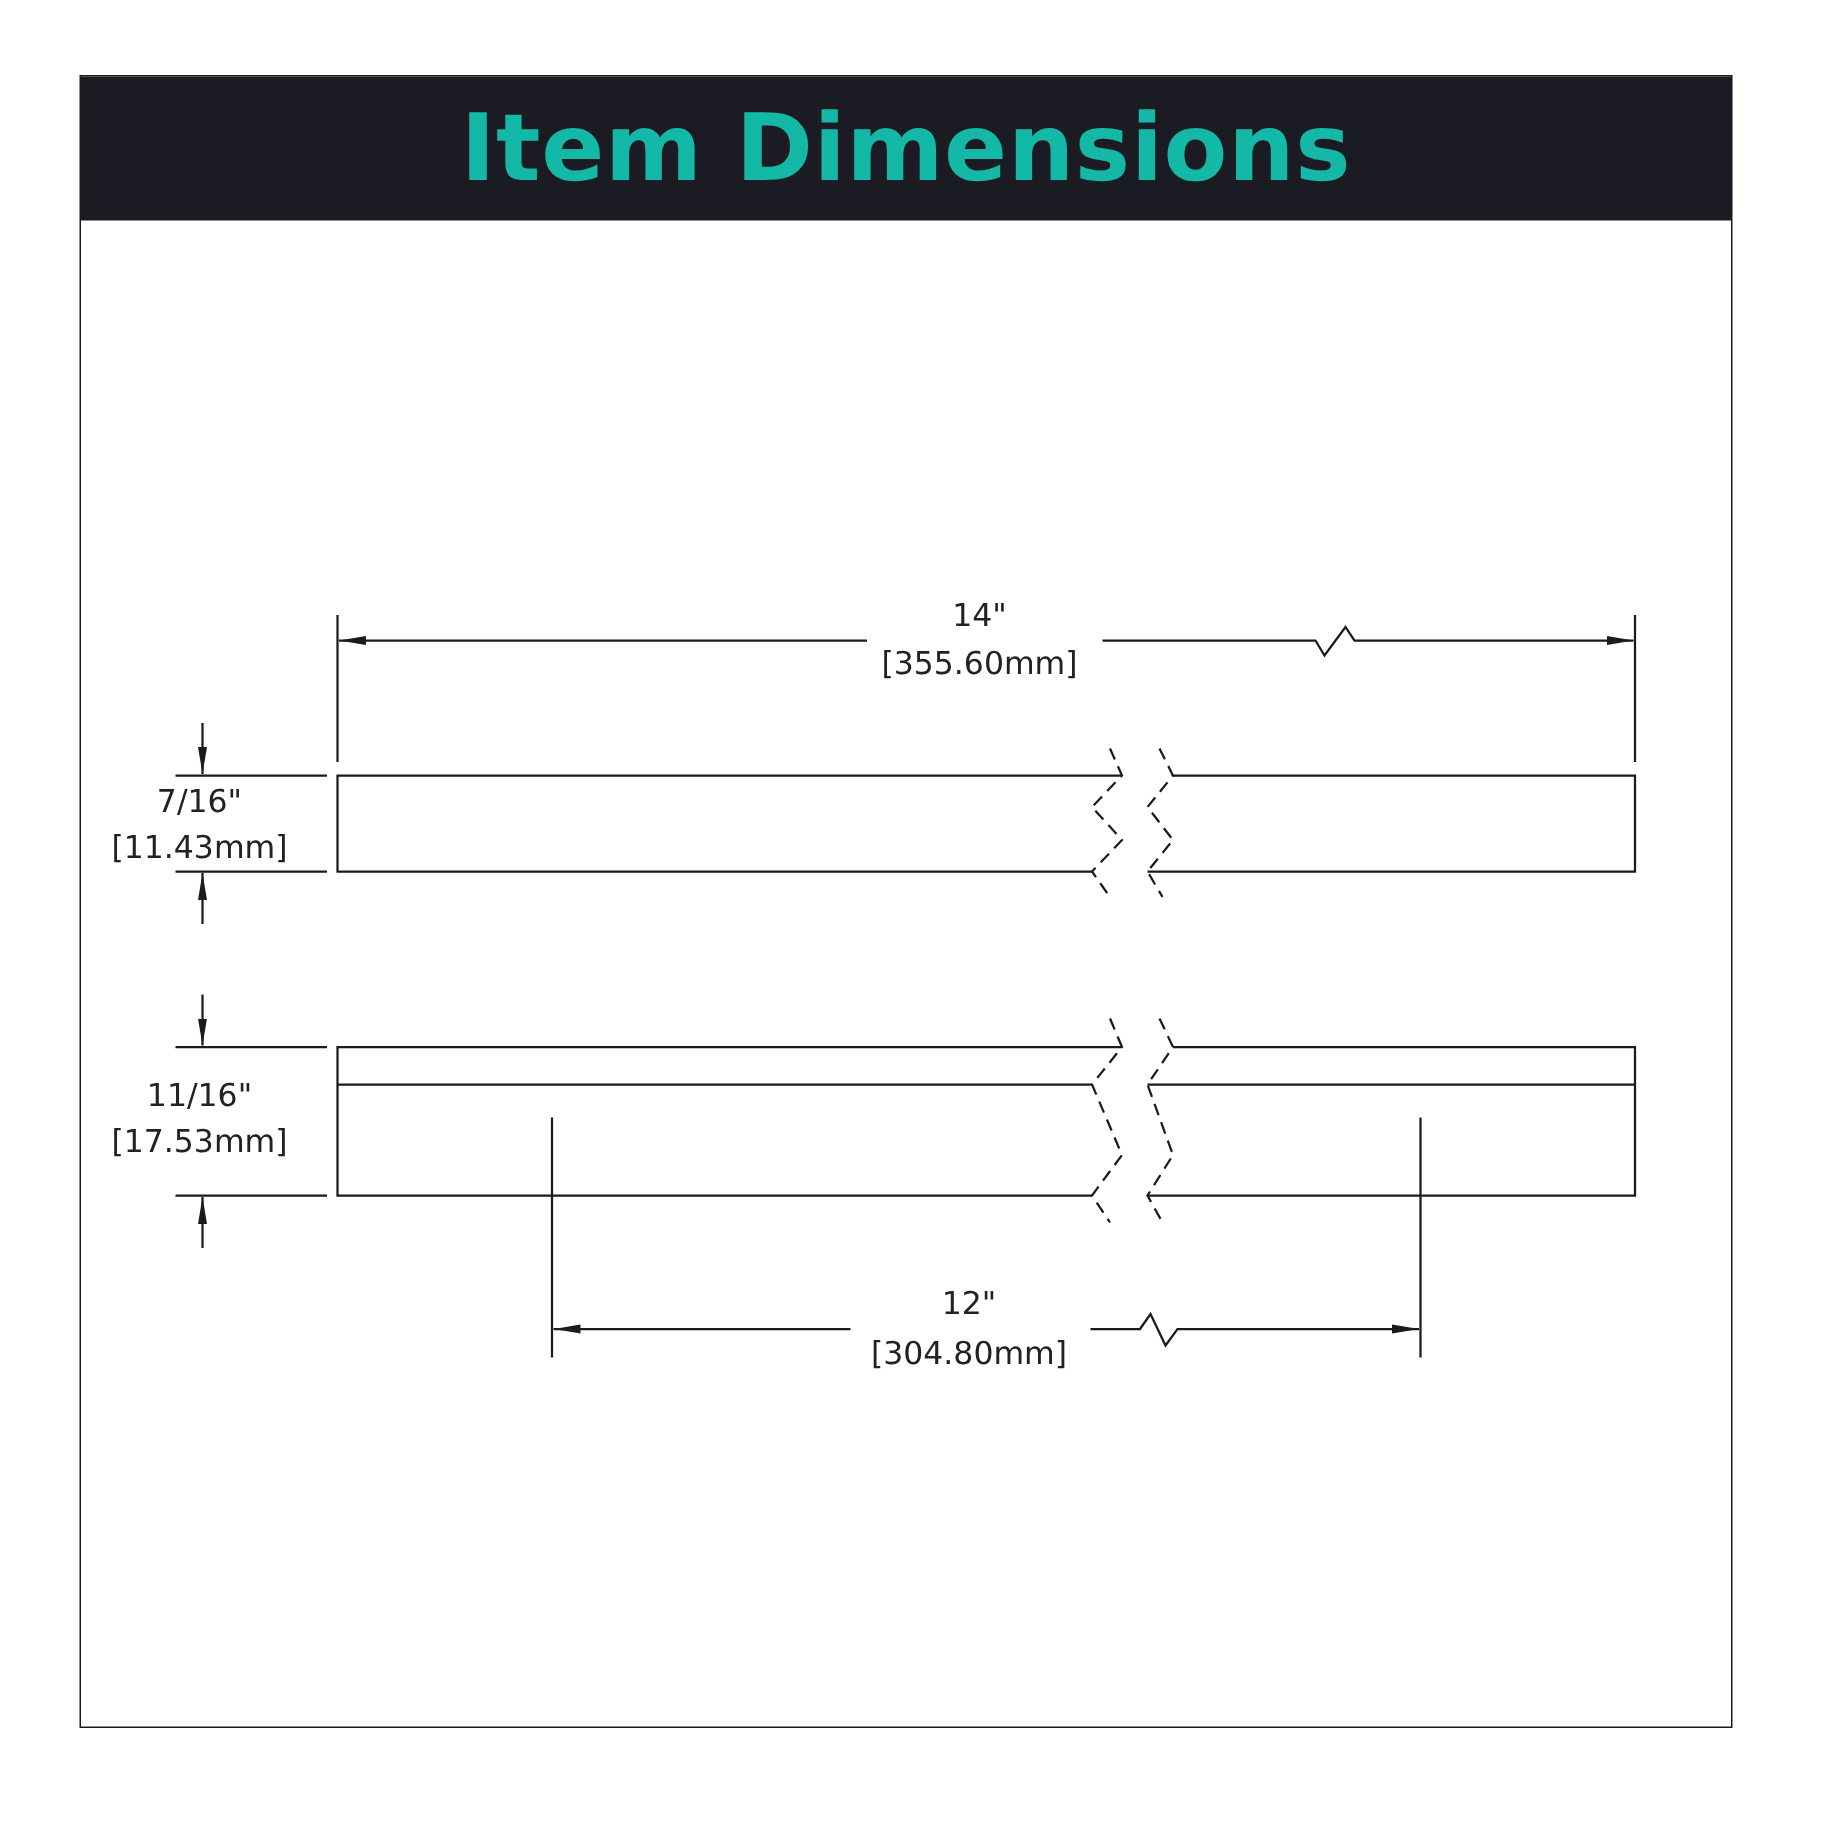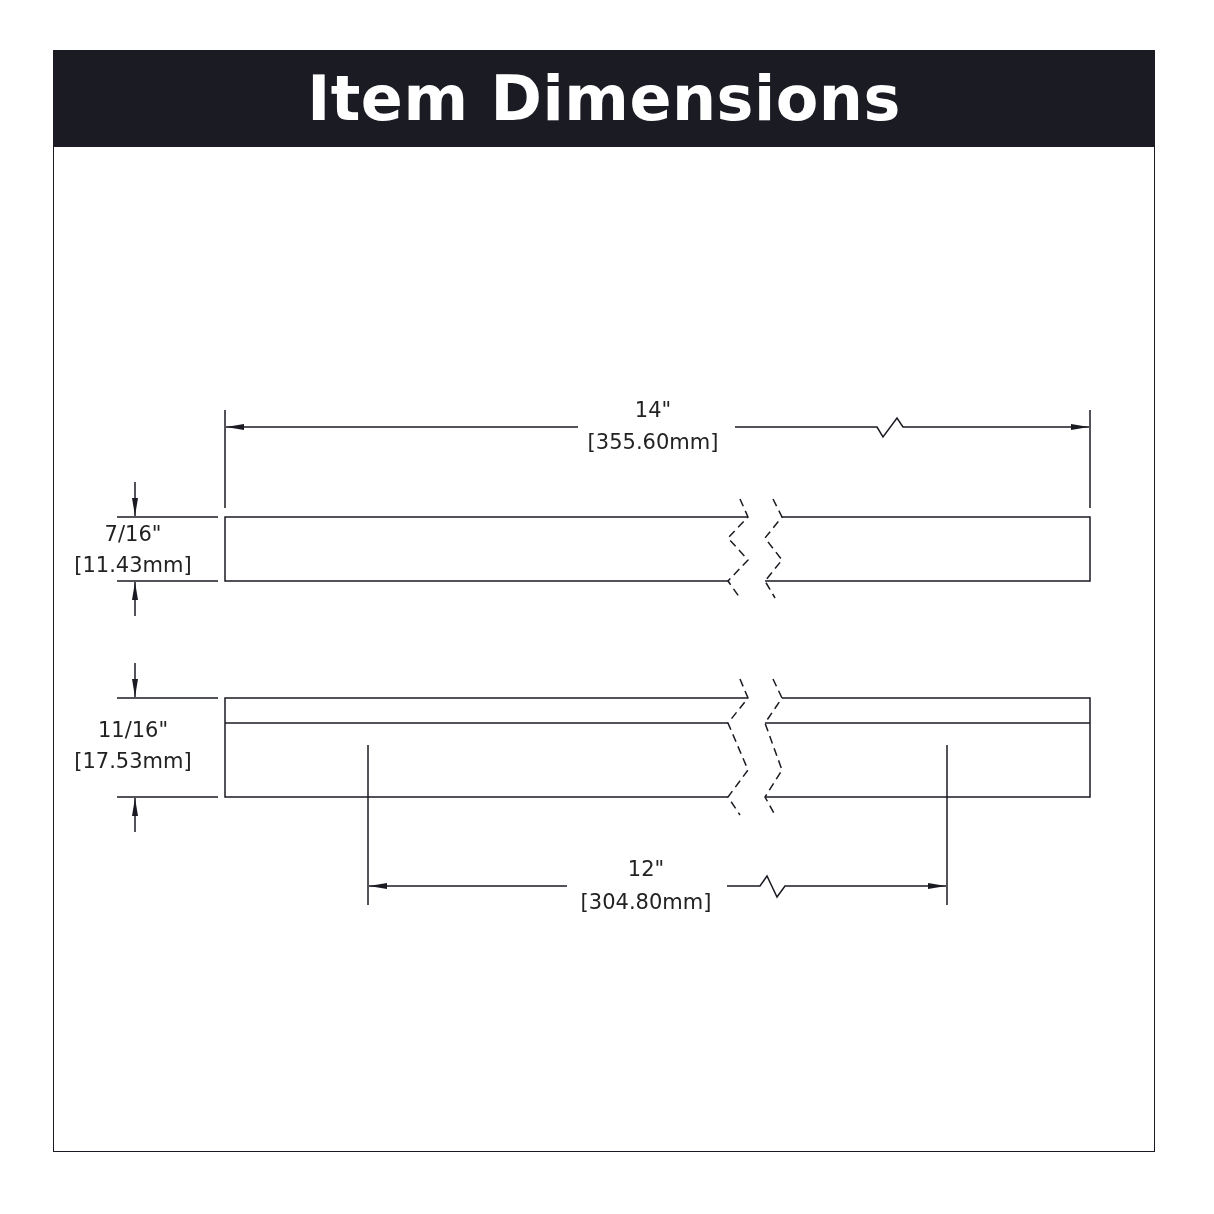--- a/index.html
+++ b/index.html
@@ -6,21 +6,21 @@
     body { width: 1214px; height: 1214px; position: relative; overflow: hidden; }
     .frame {
       position: absolute; left: 53px; top: 50px; width: 1102px; height: 1102px;
       border: 1.5px solid #1a1a22; box-sizing: border-box; background: #fff;
     }
     .header {
       position: absolute; left: 0; top: 0; width: 100%; height: 96px;
       background: #1b1b24; display: flex; align-items: center; justify-content: center;
     }
     .header-title {
-      color: #ffffff; font-family: "DejaVu Sans", sans-serif; font-weight: bold;
+      color: #14b8a6; font-family: "DejaVu Sans", sans-serif; font-weight: bold;
       font-size: 62px; letter-spacing: 0.5px; margin-top: -2px;
     }
     svg.drawing { position: absolute; left: 0; top: 0; }
     .dim-text { font-family: "DejaVu Sans", sans-serif; font-size: 21px; fill: #222; }
   </style>
 </head>
 <body>
 
 <div class="frame">
   <div class="header">

